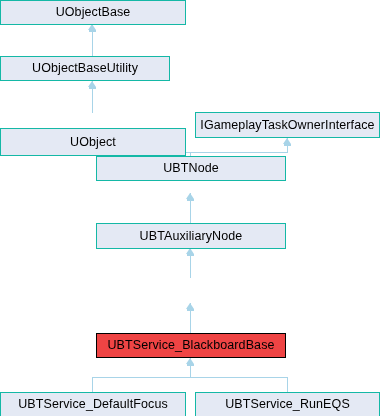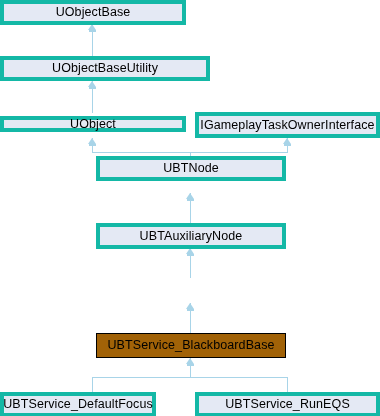--- a/index.html
+++ b/index.html
@@ -14,32 +14,32 @@
     height: 416px;
     background: #ffffff;
     overflow: hidden;
     font-family: "Liberation Sans", sans-serif;
   }
   
   .node {
     position: absolute;
     box-sizing: border-box;
     background: #e4e9f4;
-    border: 4px solid #14b8a6;
+    border: 1px solid #14b8a6;
     display: flex;
     align-items: center;
     justify-content: center;
     font-size: 12.5px;
     line-height: 1;
     color: #000000;
     white-space: nowrap;
     letter-spacing: 0.1px;
   }
   .node.highlight {
-    background: #a16207;
+    background: #ef4444;
     border: 1px solid #000000;
   }
   .node .label {
     display: block;
     pointer-events: none;
   }
   
   .edge-v {
     position: absolute;
     width: 1px;
@@ -104,46 +104,46 @@
   <div class="arrow" style="left:186px; top:358px;"></div>
   <div class="arrow-stem" style="left:187px; top:364px;"></div>
   <div class="edge-h" style="left:92px;  top:377px; width:196px;"></div>
   <div class="edge-v" style="left:92px;  top:377px; height:15px;"></div>
   <div class="edge-v" style="left:287px; top:377px; height:15px;"></div>
 
   <div class="node" style="left:0px; top:0px; width:186px; height:25px;">
     <span class="label">UObjectBase</span>
   </div>
 
-  <div class="node" style="left:0px; top:56px; width:210px; height:25px;">
+  <div class="node" style="left:0px; top:56px; width:170px; height:25px;">
     <span class="label">UObjectBaseUtility</span>
   </div>
 
-  <div class="node" style="left:0px; top:116px; width:186px; height:16px;text-align:center;">
+  <div class="node" style="left:0px; top:128px; width:186px; height:28px;text-align:center;">
     <span class="label">UObject</span>
   </div>
 
   <div class="node" style="left:195px; top:112px; width:185px; height:26px;">
     <span class="label">IGameplayTaskOwnerInterface</span>
   </div>
 
   <div class="node" style="left:96px; top:156px; width:190px; height:25px;">
     <span class="label">UBTNode</span>
   </div>
 
   <div class="node" style="left:96px; top:223px; width:190px; height:26px;">
     <span class="label">UBTAuxiliaryNode</span>
   </div>
 
 
   <div class="node highlight" style="left:96px; top:333px; width:190px; height:25px;">
     <span class="label">UBTService_BlackboardBase</span>
   </div>
 
-  <div class="node" style="left:0px; top:392px; width:156px; height:25px;text-align:center;">
+  <div class="node" style="left:0px; top:392px; width:186px; height:25px;text-align:center;">
     <span class="label">UBTService_DefaultFocus</span>
   </div>
 
   <div class="node" style="left:195px; top:392px; width:185px; height:25px;">
     <span class="label">UBTService_RunEQS</span>
   </div>
 
 </div>
 
 </body></html>

